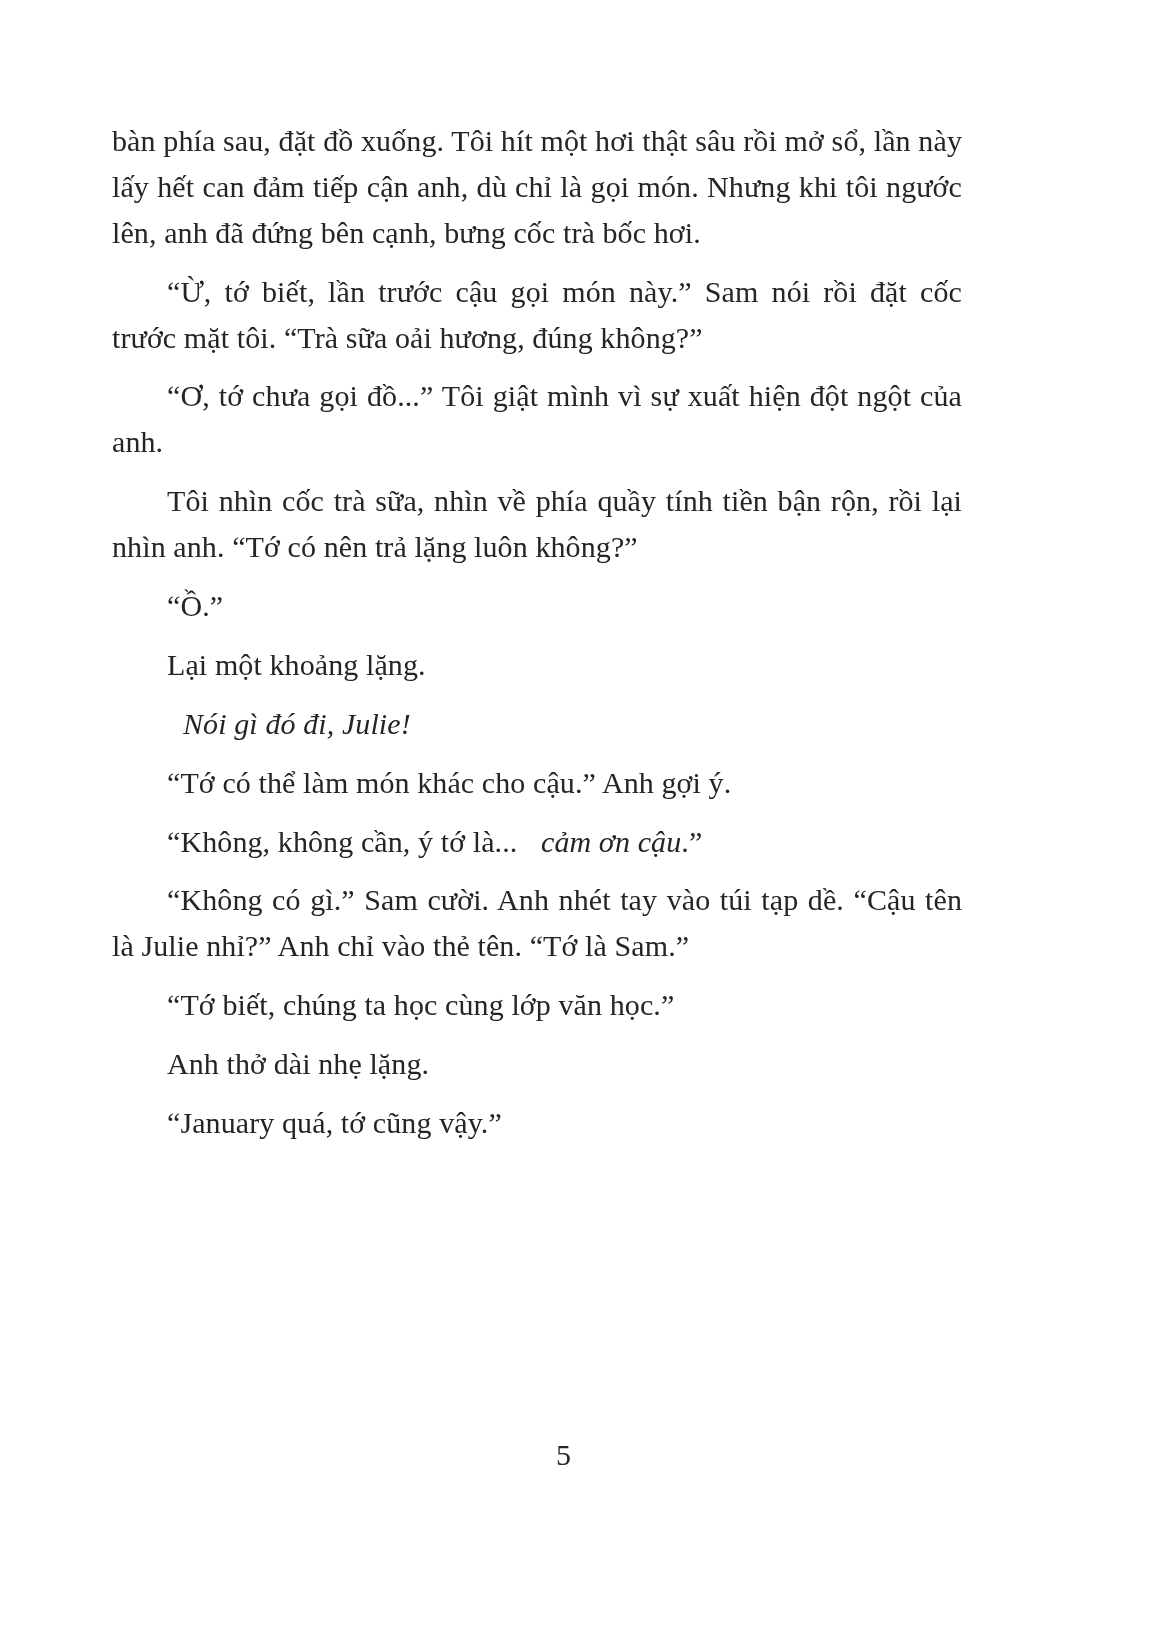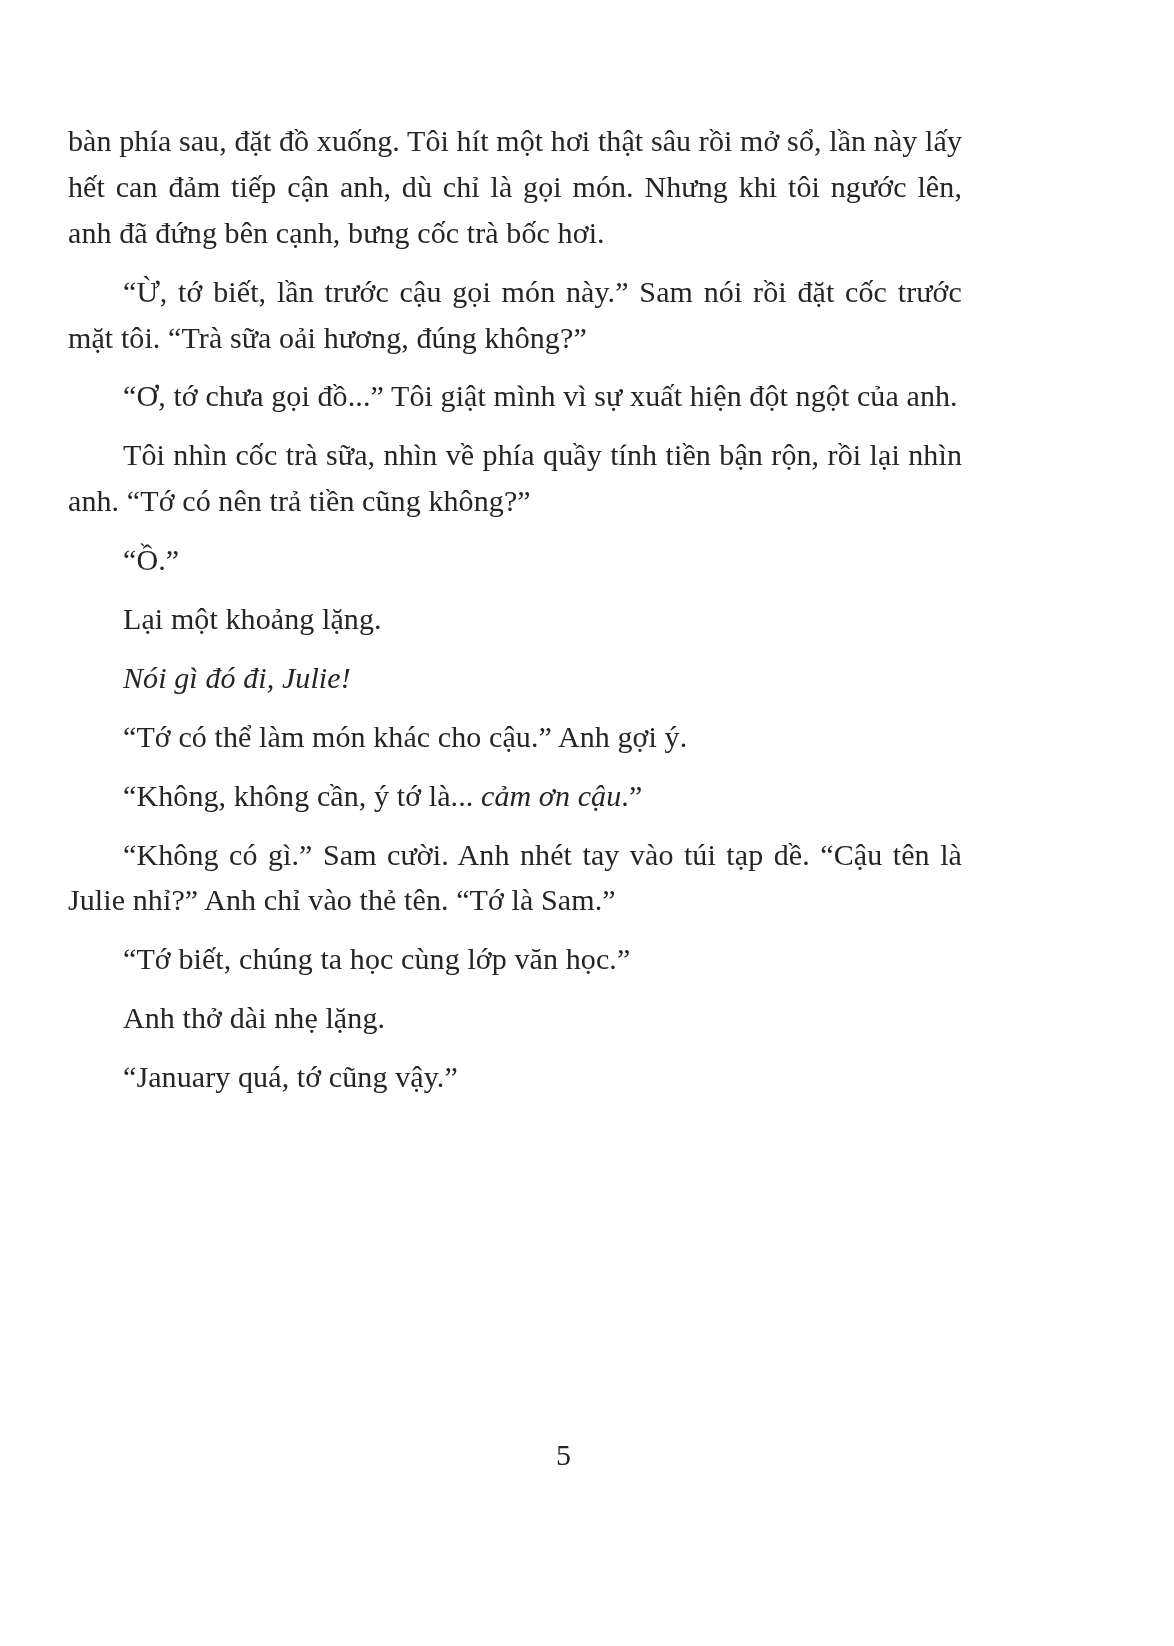--- a/index.html
+++ b/index.html
@@ -15,55 +15,56 @@
     color: #262524;
     overflow: hidden;
   }
   .page {
     position: absolute;
     top: 0;
     left: 0;
     width: 1174px;
     height: 1646px;
     box-sizing: border-box;
-    padding: 118px 212px 0 68px;
+    padding: 118px 212px 0 112px;
   }
   .text-block p.para {
     font-size: 30px;
     line-height: 1.53;
     text-align: justify;
     margin: 0 0 13px 0;
     text-indent: 55px;
     letter-spacing: 0.1px;
   }
   .text-block p.para.no-indent {
     text-indent: 0;
   }
   .text-block .seg-italic {
     font-style: italic;
+    margin-left: 16px;
   }
   .page-number {
     position: absolute;
     top: 1438px;
     left: 165px;
     width: 797px;
     text-align: center;
     font-size: 30px;
     color: #262524;
   }
 </style>
 </head>
 <body>
 
 <div class="page">
   <div class="text-block" id="text-block">
       <p class="para no-indent"><span class="seg-normal">bàn phía sau, đặt đồ xuống. Tôi hít một hơi thật sâu rồi mở sổ, lần này lấy hết can đảm tiếp cận anh, dù chỉ là gọi món. Nhưng khi tôi ngước lên, anh đã đứng bên cạnh, bưng cốc trà bốc hơi.</span></p>
       <p class="para"><span class="seg-normal">“Ừ, tớ biết, lần trước cậu gọi món này.” Sam nói rồi đặt cốc trước mặt tôi. “Trà sữa oải hương, đúng không?”</span></p>
       <p class="para"><span class="seg-normal">“Ơ, tớ chưa gọi đồ...” Tôi giật mình vì sự xuất hiện đột ngột của anh.</span></p>
-      <p class="para"><span class="seg-normal">Tôi nhìn cốc trà sữa, nhìn về phía quầy tính tiền bận rộn, rồi lại nhìn anh. “Tớ có nên trả tiền cũng không?”</span></p>
+      <p class="para"><span class="seg-normal">Tôi nhìn cốc trà sữa, nhìn về phía quầy tính tiền bận rộn, rồi lại nhìn anh. “Tớ có nên trả lặng luôn không?”</span></p>
       <p class="para"><span class="seg-normal">“Ồ.”</span></p>
       <p class="para"><span class="seg-normal">Lại một khoảng lặng.</span></p>
       <p class="para"><span class="seg-italic">Nói gì đó đi, Julie!</span></p>
       <p class="para"><span class="seg-normal">“Tớ có thể làm món khác cho cậu.” Anh gợi ý.</span></p>
       <p class="para"><span class="seg-normal">“Không, không cần, ý tớ là... </span><span class="seg-italic">cảm ơn cậu</span><span class="seg-normal">.”</span></p>
       <p class="para"><span class="seg-normal">“Không có gì.” Sam cười. Anh nhét tay vào túi tạp dề. “Cậu tên là Julie nhỉ?” Anh chỉ vào thẻ tên. “Tớ là Sam.”</span></p>
       <p class="para"><span class="seg-normal">“Tớ biết, chúng ta học cùng lớp văn học.”</span></p>
       <p class="para"><span class="seg-normal">Anh thở dài nhẹ lặng.</span></p>
       <p class="para"><span class="seg-normal">“January quá, tớ cũng vậy.”</span></p>
     </div>

